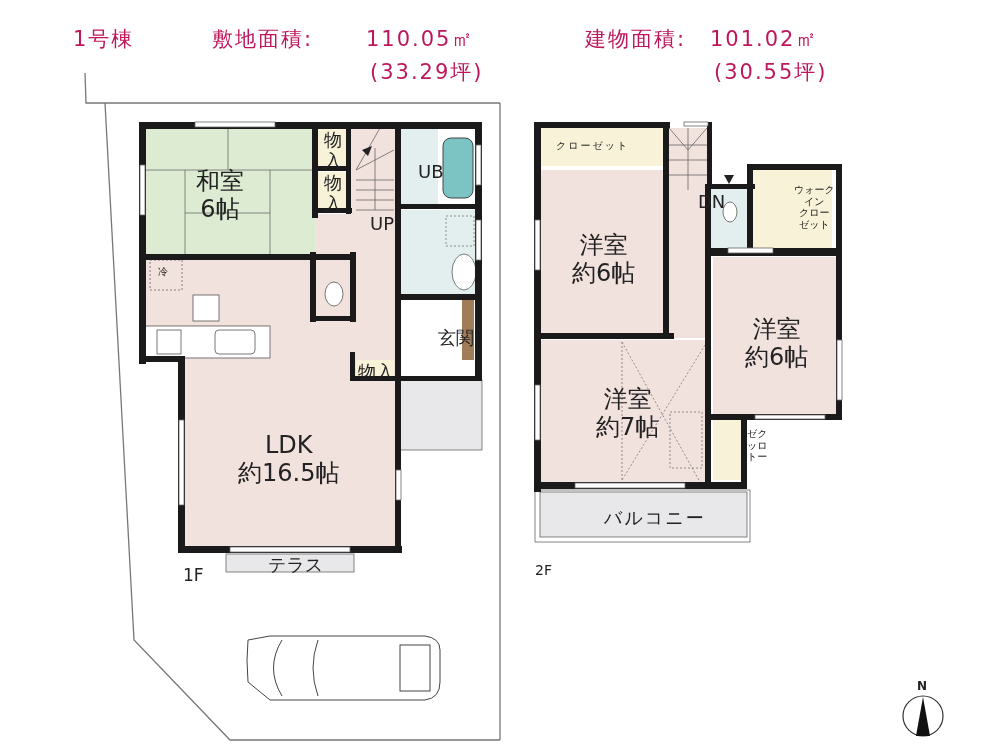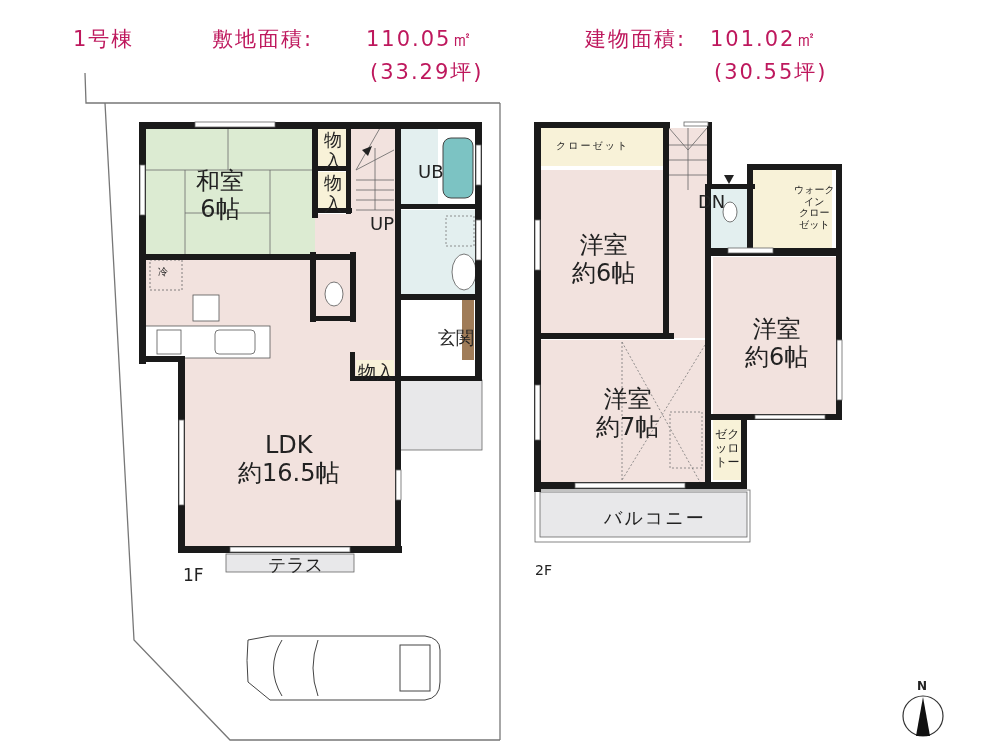--- a/index.html
+++ b/index.html
@@ -227,21 +227,21 @@
   <div>約6帖</div>
 </div>
 <div class="lbl big" style="left:745px;top:316px;">
   <div>洋室</div>
   <div>約6帖</div>
 </div>
 <div class="lbl big" style="left:596px;top:386px;">
   <div>洋室</div>
   <div>約7帖</div>
 </div>
-<div class="lbl xs" style="left:715px;top:428px;font-size:12px;">
+<div class="lbl xs" style="left:747px;top:428px;font-size:10px;">
   <div>ゼク</div>
   <div>ッロ</div>
   <div>トー</div>
 </div>
 <div class="lbl sm" style="left:604px;top:508px;letter-spacing:2px;">バルコニー</div>
 <div class="lbl mid" style="left:535px;top:562px;font-size:14px;">2F</div>
 
 <div class="lbl" style="left:917px;top:680px;font-size:12px;font-weight:bold;">N</div>
 
 </body></html>

